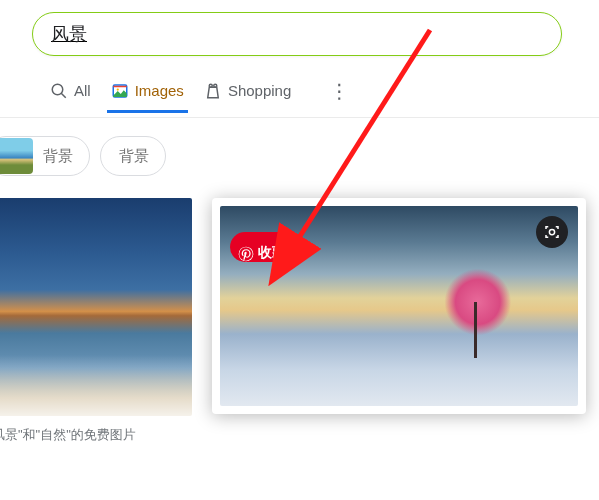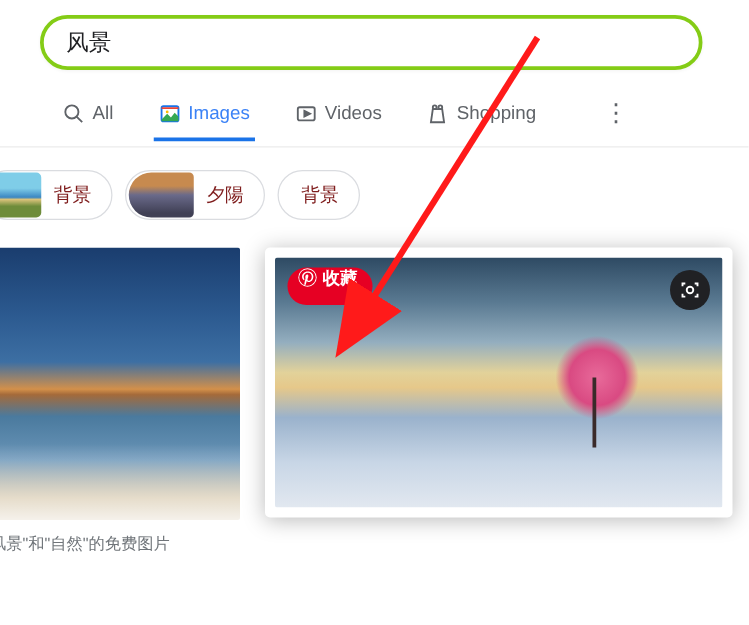--- a/index.html
+++ b/index.html
@@ -8,55 +8,56 @@
     background: #fff;
     width: 599px;
     height: 500px;
     overflow: hidden;
     position: relative;
   }
   .searchbar {
     margin: 12px 0 0 32px;
     width: 530px;
     height: 44px;
-    border: 3px solid #84cc16;
+    border: 1px solid #84cc16;
     border-radius: 24px;
     display: flex;
     align-items: center;
     padding: 0 18px;
     box-shadow: 0 1px 3px rgba(0,0,0,0.05);
+    text-decoration: underline;
   }
   .searchbar input {
     border: none;
     outline: none;
     font-size: 18px;
     color: #202124;
     width: 100%;
     background: transparent;
   }
   .tabs {
     display: flex;
     align-items: center;
-    gap: 36px;
+    gap: 20px;
     padding: 20px 0 0 50px;
     border-bottom: 1px solid #ebebeb;
     height: 62px;
     position: relative;
   }
   .tab {
     display: flex;
     align-items: center;
     gap: 6px;
     color: #5f6368;
     font-size: 15px;
     cursor: pointer;
     padding-bottom: 12px;
     position: relative;
   }
-  .tab.active { color: #3b82f6; }
+  .tab.active { color: #a16207; }
   .tab.active::after {
     content: "";
     position: absolute;
     bottom: -1px;
     left: -4px;
     right: -4px;
     height: 3px;
     background: #1a73e8;
   }
   .tab .ticon { width: 18px; height: 18px; }
@@ -87,21 +88,21 @@
   }
   .chip .thumb {
     width: 52px;
     height: 36px;
     border-radius: 20px 4px 4px 20px;
     margin: 2px 10px 2px 2px;
   }
   .chip.first { padding-left: 0; }
   .chip.first .thumb { border-radius: 0 4px 4px 0; width: 46px; margin-left: 0; }
   .chip .label {
-    color: #7f1d1d;
+    color: #737373;
     font-size: 15px;
   }
   .chip.last {
     padding-left: 18px;
   }
   .results {
     display: flex;
     gap: 20px;
     padding: 22px 0 0 0;
     margin-left: -10px;
@@ -117,29 +118,29 @@
     width: 374px;
     background: #fff;
     border-radius: 4px;
     box-shadow: 0 2px 18px rgba(0,0,0,0.28);
     padding: 8px;
   }
   .img2 { width: 100%; height: 200px; border-radius: 2px; position: relative; }
   .caption { font-size: 13px; color: #70757a; padding-left: 2px; }
   .pinbtn {
     position: absolute;
-    top: 8px;
+    top: 26px;
     left: 10px;
     background: #e60023;
     color: #fff;
     border-radius: 18px;
     height: 30px;
     padding: 0 12px 0 8px;
     display: flex;
-    align-items: flex-start;
+    align-items: flex-end;
     gap: 4px;
     font-size: 14px;
     font-weight: bold;
     cursor: pointer;
   }
   .pinbtn svg { width: 16px; height: 16px; }
   .lensbtn {
     position: absolute;
     top: 10px;
     right: 10px;
@@ -202,44 +203,33 @@
     <svg class="ticon" viewBox="0 0 24 24">
         <rect x="3" y="4" width="18" height="16" rx="2" fill="none" stroke="#1a73e8" stroke-width="2"></rect>
         <circle cx="9" cy="10" r="1.5" fill="#fbbc04"></circle>
         <path d="M3 18 L9 12 L13 16 L17 11 L21 15 V20 H3 Z" fill="#34a853"></path>
         <path d="M3 6 H21" stroke="#ea4335" stroke-width="2"></path>
       </svg>
     <span>Images</span>
   </div>
   <div class="tab">
     <svg class="ticon" viewBox="0 0 24 24" fill="none" stroke="#5f6368" stroke-width="2">
-        <rect x="3" y="5" width="18" height="14" rx="2"></rect>
-        <path d="M10 9 L16 12 L10 15 Z" fill="#5f6368"></path>
-      </svg>
-    <span>Videos</span>
-  </div>
-  <div class="tab">
-    <svg class="ticon" viewBox="0 0 24 24" fill="none" stroke="#5f6368" stroke-width="2">
         <path d="M7 7 L5 21 H19 L17 7 Z"></path>
         <circle cx="9" cy="5" r="2"></circle>
         <circle cx="15" cy="5" r="2"></circle>
       </svg>
     <span>Shopping</span>
   </div>
   <div class="more-dots">⋮</div>
 </div>
 
 <div class="chips">
   <div class="chip first">
     <div class="thumb bg-beach"></div>
     <span class="label">背景</span>
-  </div>
-  <div class="chip">
-    <div class="thumb bg-dock"></div>
-    <span class="label">夕陽</span>
   </div>
   <div class="chip last">
     <span class="label">背景</span>
   </div>
 </div>
 
 <div class="results">
   <div class="card">
     <div class="img img1 bg-r1"></div>
     <div class="caption">风景"和"自然"的免费图片</div>

